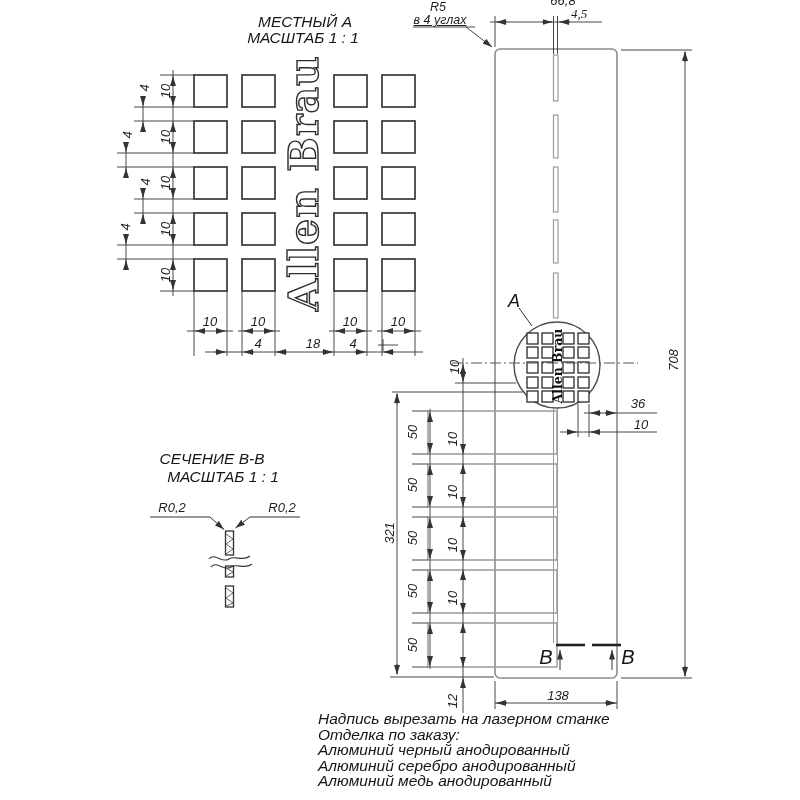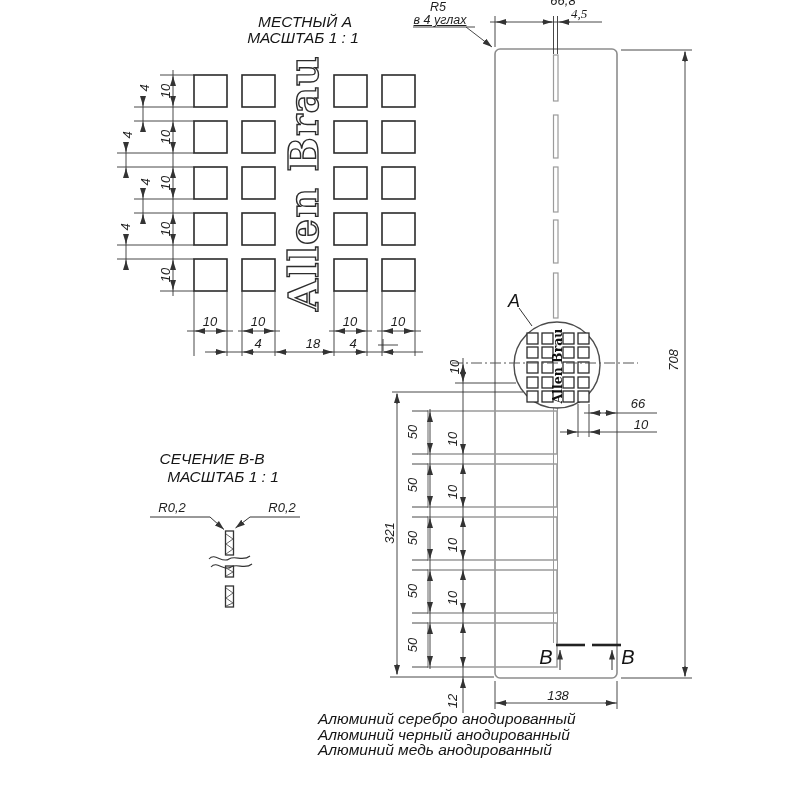--- a/index.html
+++ b/index.html
@@ -324,21 +324,21 @@
 
 <span class="lbl" style="left:527px;top:0;margin-left:36px;">66,8</span>
 <span class="lbl" style="left:579px;top:14px;font-family:Liberation Serif, serif;">4,5</span>
 <span class="lbl small" style="left:438px;top:7px;">R5</span>
 <span class="lbl small" style="left:440px;top:20px;text-decoration:underline;">в 4 углах</span>
 
 <span class="lbl mark-a" style="left:514px;top:301px;">А</span>
 <span class="lbl mark-b" style="left:546px;top:657px;">В</span>
 <span class="lbl mark-b" style="left:628px;top:657px;">В</span>
 
-<span class="lbl" style="left:638px;top:403px;">66</span>
+<span class="lbl" style="left:638px;top:403px;">36</span>
 <span class="lbl" style="left:641px;top:424px;">10</span>
 <span class="lbl rot" style="left:673px;top:360px;">708</span>
 
 <span class="lbl rot" style="left:454px;top:367px;">10</span>
 <span class="lbl rot" style="left:389px;top:533px;">321</span>
 <span class="lbl rot" style="left:412px;top:432px;">50</span>
 <span class="lbl rot" style="left:412px;top:485px;">50</span>
 <span class="lbl rot" style="left:412px;top:538px;">50</span>
 <span class="lbl rot" style="left:412px;top:591px;">50</span>
 <span class="lbl rot" style="left:412px;top:645px;">50</span>
@@ -347,18 +347,20 @@
 <span class="lbl rot" style="left:452px;top:545px;">10</span>
 <span class="lbl rot" style="left:452px;top:598px;">10</span>
 <span class="lbl rot" style="left:452px;top:701px;">12</span>
 
 <span class="lbl" style="left:558px;top:695px;">138</span>
 
 <span class="lbl" style="left:172px;top:507px;">R0,2</span>
 <span class="lbl" style="left:282px;top:507px;">R0,2</span>
 
 <div class="notes">
+  <div>Надпись вырезать на лазерном станке</div>
+  <div>Отделка по заказу:</div>
+  <div>Алюминий черный анодированный</div>
   <div>Алюминий серебро анодированный</div>
-  <div>Алюминий черный анодированный</div>
   <div>Алюминий медь анодированный</div>
 </div>
 
 </div>
 
 </body></html>

